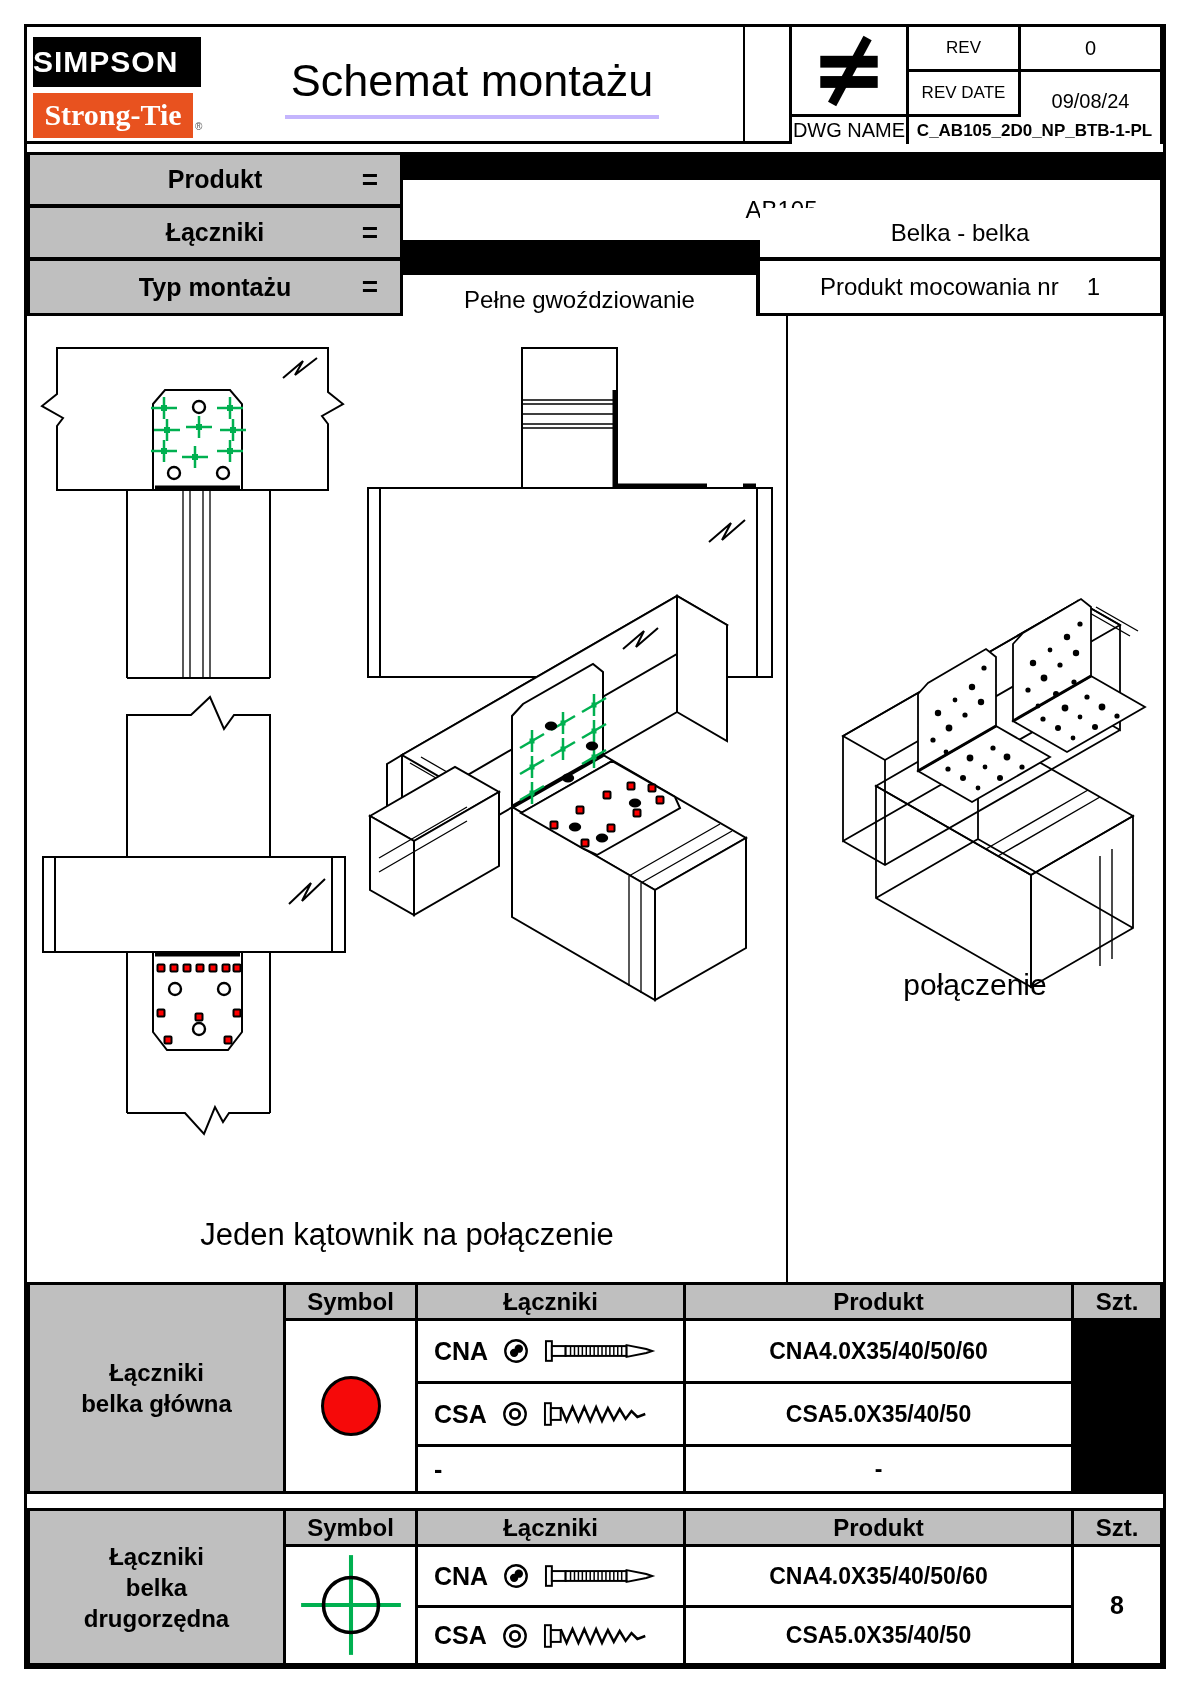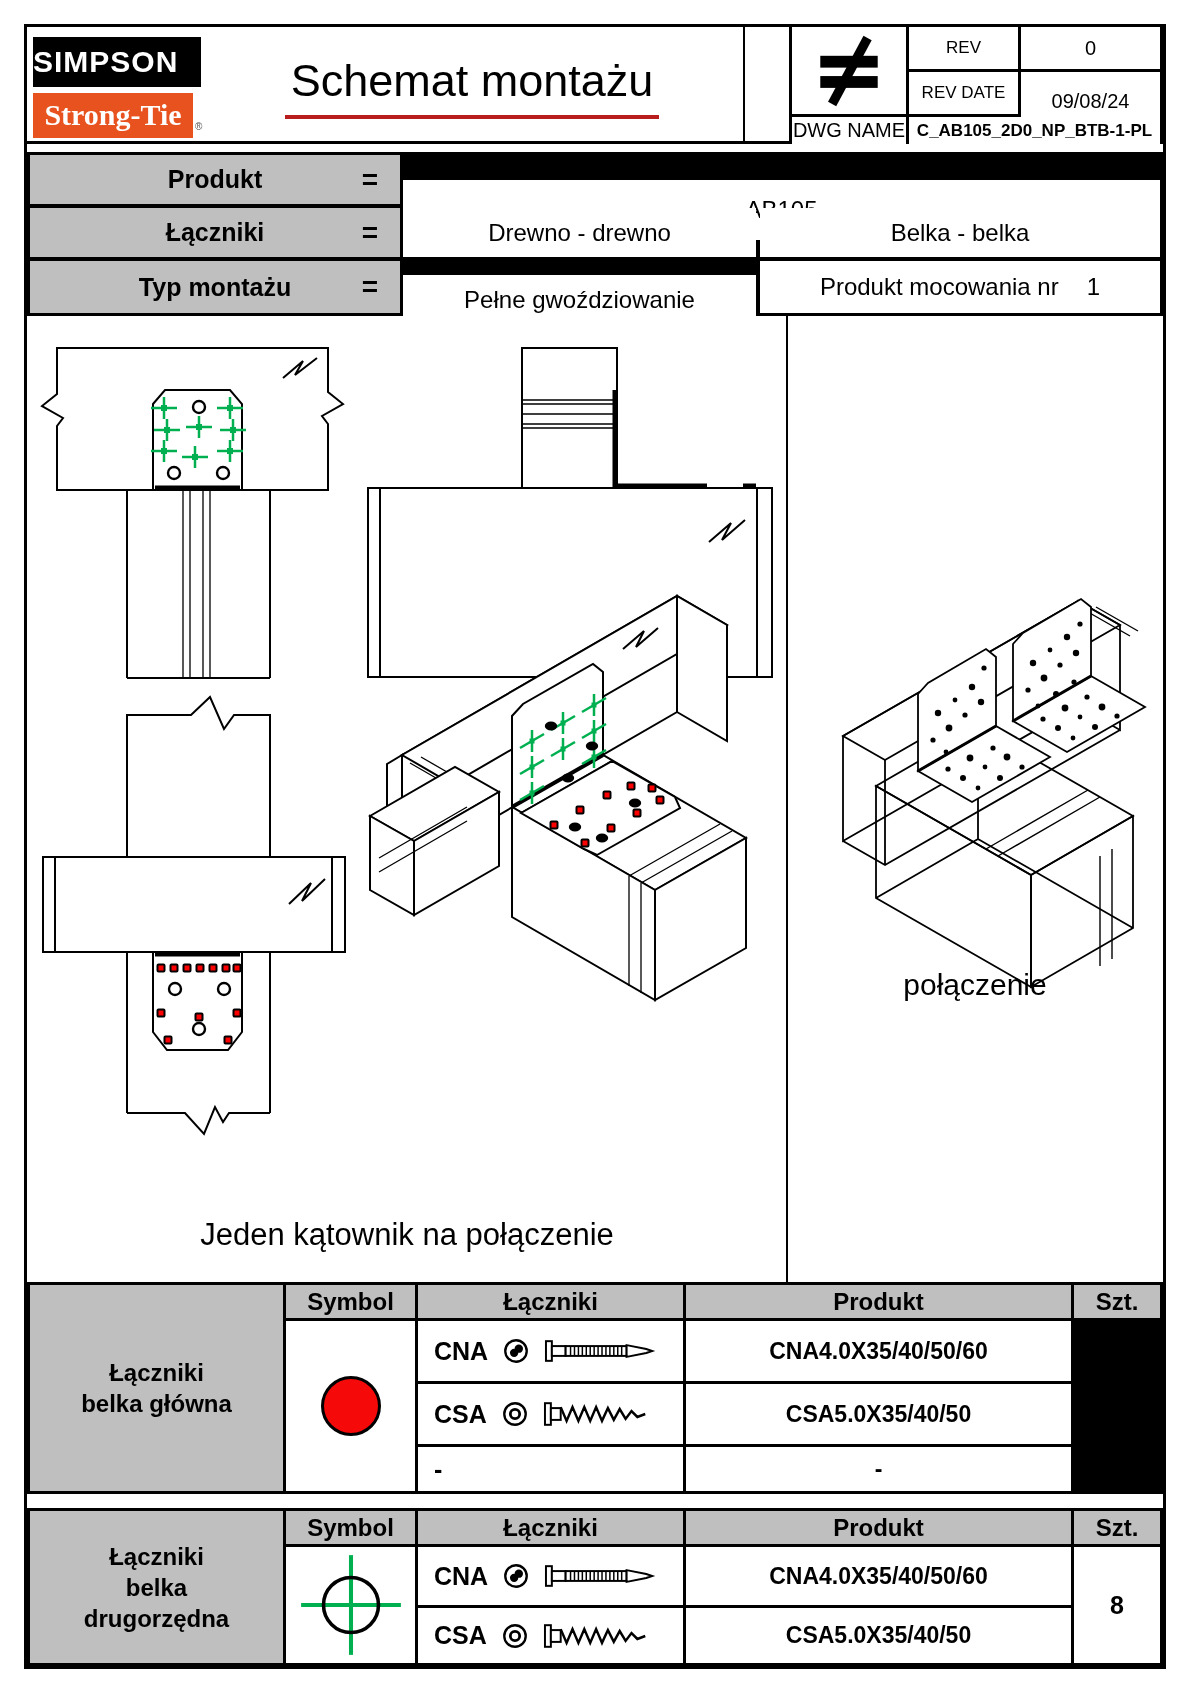--- a/index.html
+++ b/index.html
@@ -8,21 +8,21 @@
   .abs{position:absolute;box-sizing:border-box;}
   #sheet{left:24px;top:24px;width:1142px;height:1645px;border:3px solid #000;}
   
   #header-band{left:27px;top:27px;width:1136px;height:117px;border-bottom:3px solid #000;background:#fff;}
   #logo-black{left:6px;top:10px;width:168px;height:50px;background:#000;color:#fff;
               font-weight:bold;font-size:30px;letter-spacing:1px;line-height:50px;}
   #logo-orange{left:6px;top:66px;width:160px;height:45px;background:#e8521f;color:#fff;
               font-family:"Liberation Serif",serif;font-weight:bold;font-size:30px;text-align:center;line-height:44px;}
   #logo-reg{left:168px;top:94px;font-size:10px;color:#555;}
   #title-wrap{left:205px;top:28px;width:480px;text-align:center;}
-  #title-wrap span{display:inline-block;font-size:45px;border-bottom:4px solid #b91c1c;padding:0 6px 8px 6px;}
+  #title-wrap span{display:inline-block;font-size:45px;border-bottom:4px solid #c4b5fd;padding:0 6px 8px 6px;}
   #rev-table{left:762px;top:0;width:374px;height:117px;background:#000;}
   .rev-cell{position:absolute;background:#fff;display:flex;align-items:center;justify-content:center;box-sizing:border-box;}
   .rev-label{font-size:17px;}
   .rev-value{font-size:20px;}
   
   #info-table{left:27px;top:152px;width:1136px;height:164px;background:#000;}
   .info-cell{position:absolute;background:#fff;display:flex;align-items:center;justify-content:center;box-sizing:border-box;}
   .info-label{background:#bfbfbf;font-weight:bold;font-size:25px;}
   .info-eq{position:absolute;right:22px;font-weight:bold;font-size:28px;}
   .info-val{font-size:24px;}
@@ -82,21 +82,20 @@
     <div class="info-cell info-label" style="left:3px;top:3px;width:370px;height:49px;">
       <span>Produkt</span>
       <span class="info-eq">=</span>
     </div>
     <div class="info-cell info-val" style="left:376px;top:3px;width:757px;height:60px;margin-top:25px;">AB105</div>
 
     <div class="info-cell info-label" style="left:3px;top:56px;width:370px;height:49px;">
       <span>Łączniki</span>
       <span class="info-eq">=</span>
     </div>
-    <div class="info-cell info-val" style="left:376px;top:56px;width:353px;height:49px;">Drewno - drewno</div>
     <div class="info-cell info-val" style="left:733px;top:56px;width:400px;height:49px;">Belka - belka</div>
 
     <div class="info-cell info-label" style="left:3px;top:109px;width:370px;height:52px;">
       <span>Typ montażu</span>
       <span class="info-eq">=</span>
     </div>
     <div class="info-cell info-val" style="left:376px;top:123px;width:353px;height:50px;text-align:right;">Pełne gwoździowanie</div>
     <div class="info-cell info-val" style="left:733px;top:109px;width:400px;height:52px;gap:28px;">
       <span>Produkt mocowania nr</span>
       <span>1</span>

